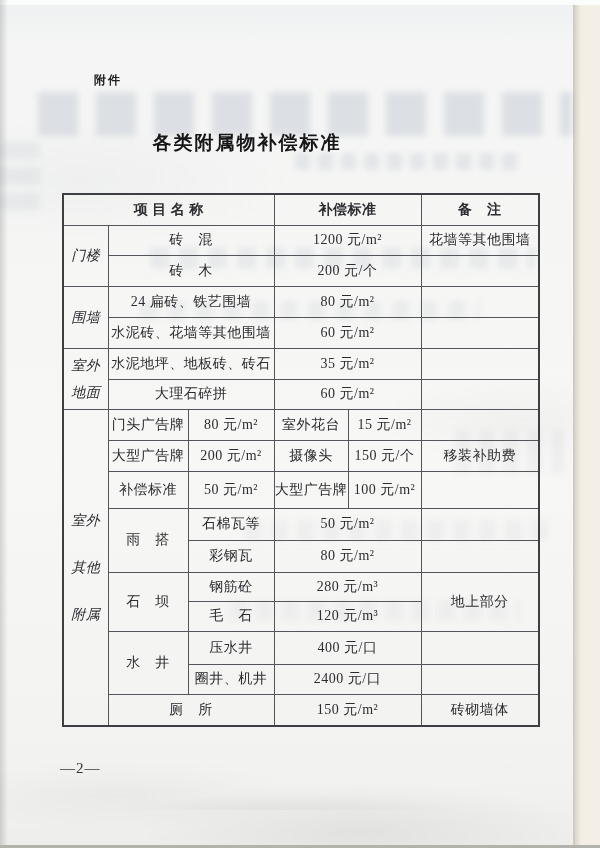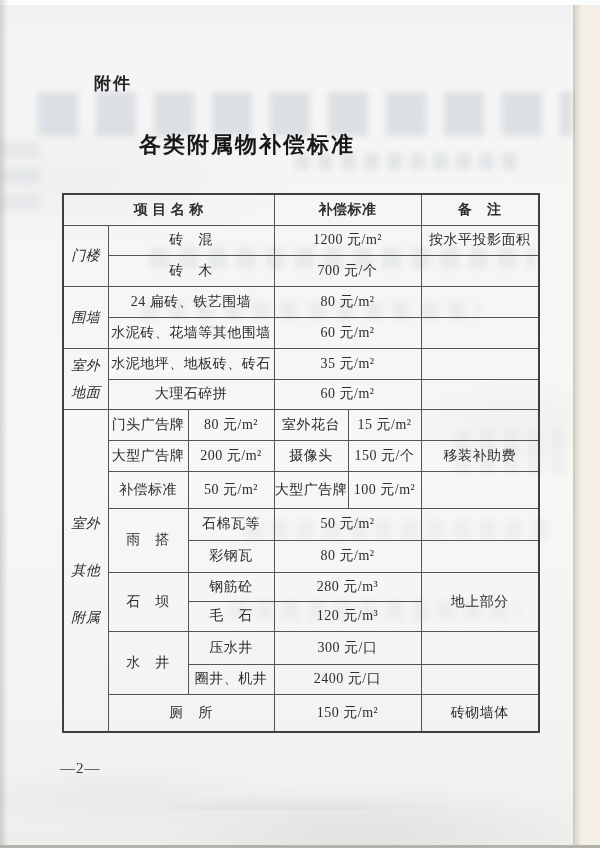--- a/index.html
+++ b/index.html
@@ -35,24 +35,24 @@
       background:repeating-linear-gradient(90deg,rgba(104,120,152,0.07) 0 18px,transparent 18px 28px);}
   .g5{top:430px;left:455px;width:110px;height:44px;
       background:repeating-linear-gradient(90deg,rgba(104,120,152,0.06) 0 16px,transparent 16px 24px);}
   .g6{top:520px;left:245px;width:310px;height:20px;
       background:repeating-linear-gradient(90deg,rgba(104,120,152,0.06) 0 17px,transparent 17px 26px);}
   .g7{top:600px;left:230px;width:290px;height:20px;
       background:repeating-linear-gradient(90deg,rgba(104,120,152,0.055) 0 17px,transparent 17px 26px);}
   .g8{top:140px;left:0px;width:40px;height:70px;
       background:repeating-linear-gradient(0deg,rgba(104,120,152,0.08) 0 16px,transparent 16px 26px);}
 
-  .attachment{position:absolute;left:94px;top:72px;font-size:17px;font-weight:bold;
+  .attachment{position:absolute;left:94px;top:72px;font-size:12px;font-weight:bold;
     letter-spacing:2px;color:#222226;}
   .title{position:absolute;left:0;top:130px;width:494px;text-align:center;
-    font-size:22px;font-weight:bold;letter-spacing:2px;color:#17171a;}
+    font-size:19px;font-weight:bold;letter-spacing:2px;color:#17171a;}
   .pageno{position:absolute;left:60px;top:760px;font-size:15px;letter-spacing:1px;color:#333;}
 
   table.comp{position:absolute;left:62px;top:193px;width:476px;height:532px;
     border-collapse:collapse;table-layout:fixed;}
   table.comp td{border:1px solid #54555a;text-align:center;vertical-align:middle;
     font-size:14px;letter-spacing:0.5px;color:#2c2c31;padding:0;overflow:hidden;white-space:nowrap;}
   table.comp{border:2px solid #3e3f43;}
   td.hd{font-weight:bold;font-size:16px;letter-spacing:1px;color:#222226;}
   td.val{font-size:14.5px;margin-top:42px;}
   td.cat span{display:block;line-height:27px;font-style:italic;}
@@ -95,25 +95,25 @@
         <td colspan="2" class="hd">补偿标准</td>
         <td class="hd">备　注</td>
       </tr>
 
       <tr style="height:30px">
         <td rowspan="2" class="cat">
           <span>门楼</span>
         </td>
         <td colspan="2">砖　混</td>
         <td colspan="2" class="val">1200 元/m²</td>
-        <td>按水平投影面积</td>
+        <td>花墙等其他围墙</td>
       </tr>
       <tr style="height:31px">
         <td colspan="2">砖　木</td>
-        <td colspan="2" class="val">700 元/个</td>
+        <td colspan="2" class="val">200 元/个</td>
         <td></td>
       </tr>
 
       <tr style="height:31px">
         <td rowspan="2" class="cat">
           <span>围墙</span>
         </td>
         <td colspan="2">24 扁砖、铁艺围墙</td>
         <td colspan="2" class="val">80 元/m²</td>
         <td></td>
@@ -185,30 +185,30 @@
         <td rowspan="2">地上部分</td>
       </tr>
       <tr style="height:30px">
         <td>毛　石</td>
         <td colspan="2" class="val">120 元/m³</td>
       </tr>
 
       <tr style="height:33px">
         <td rowspan="2">水　井</td>
         <td>压水井</td>
-        <td colspan="2" class="val">300 元/口</td>
+        <td colspan="2" class="val">400 元/口</td>
         <td></td>
       </tr>
       <tr style="height:30px">
         <td>圈井、机井</td>
         <td colspan="2" class="val">2400 元/口</td>
         <td></td>
       </tr>
 
-      <tr style="height:38px">
+      <tr style="height:32px">
         <td colspan="2">厕　所</td>
         <td colspan="2" class="val">150 元/m²</td>
         <td>砖砌墙体</td>
       </tr>
     </tbody>
   </table>
 
   <div class="pageno">—2—</div>
   <div class="edge-bottom"></div>
 </div>

